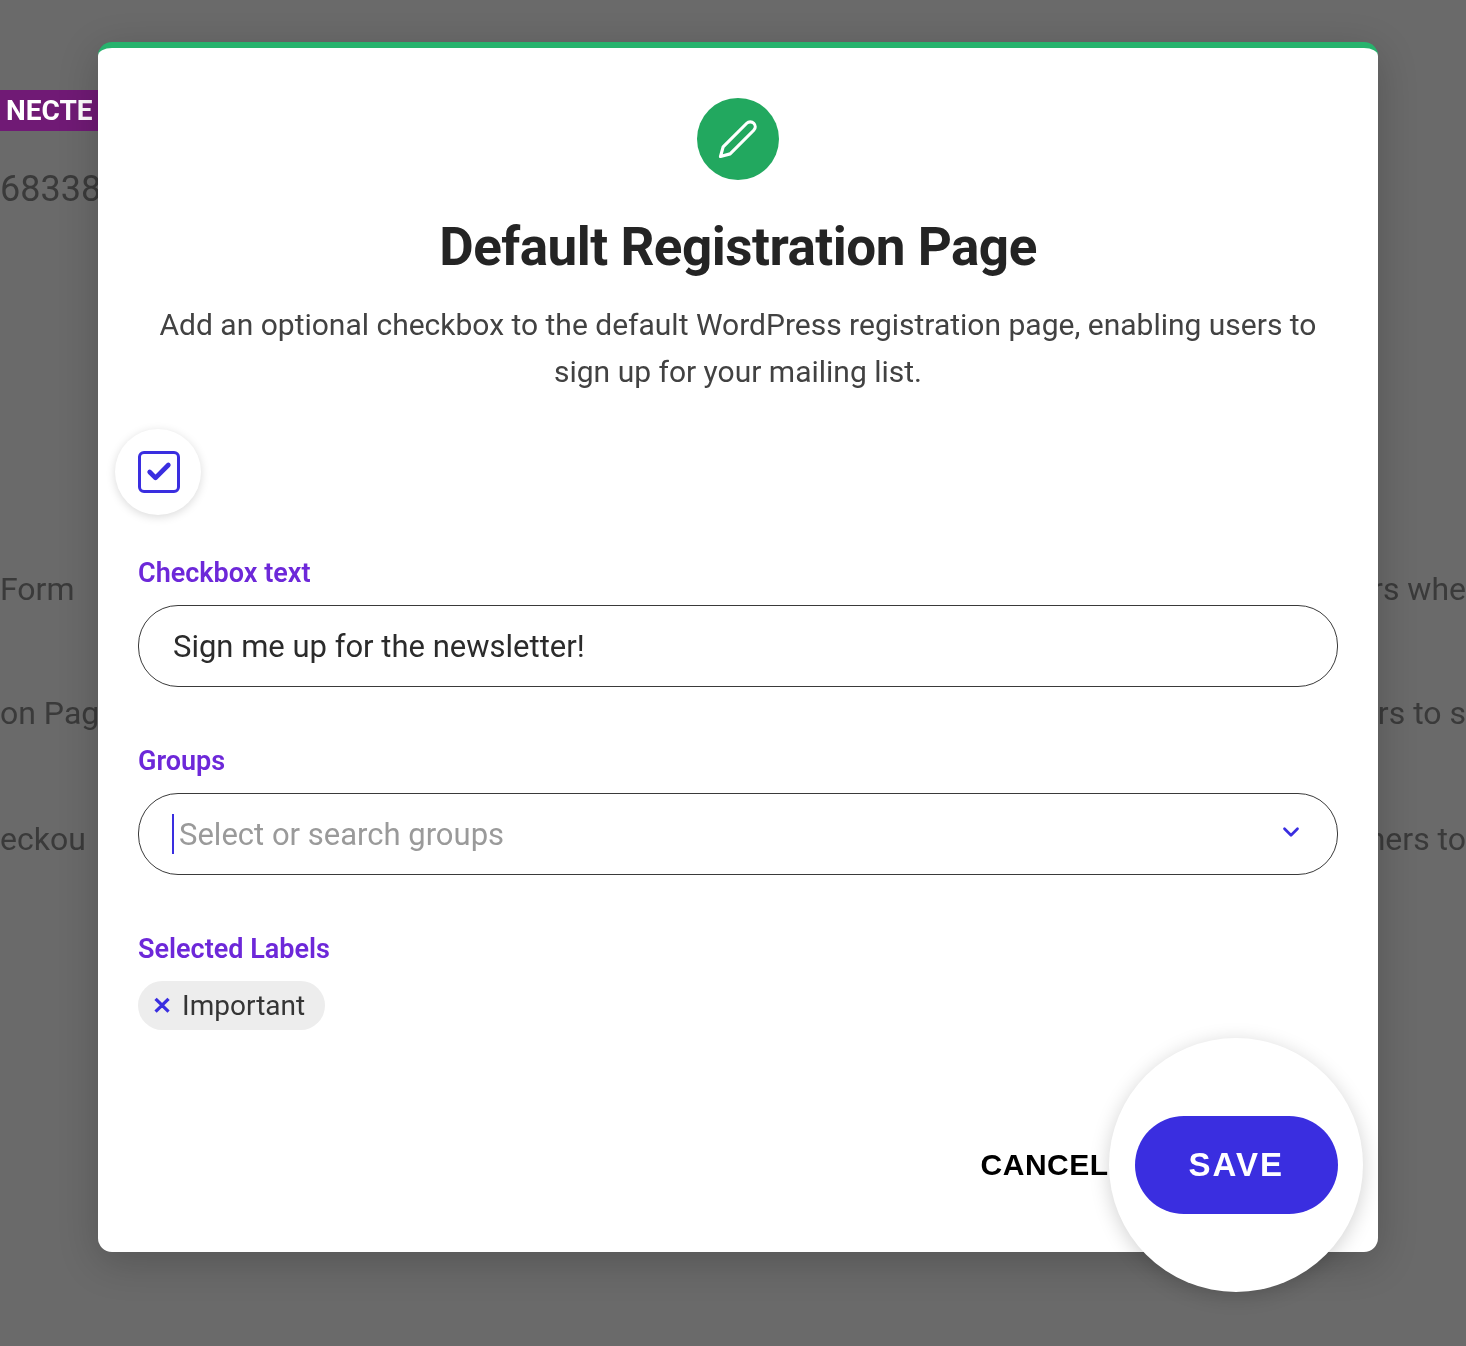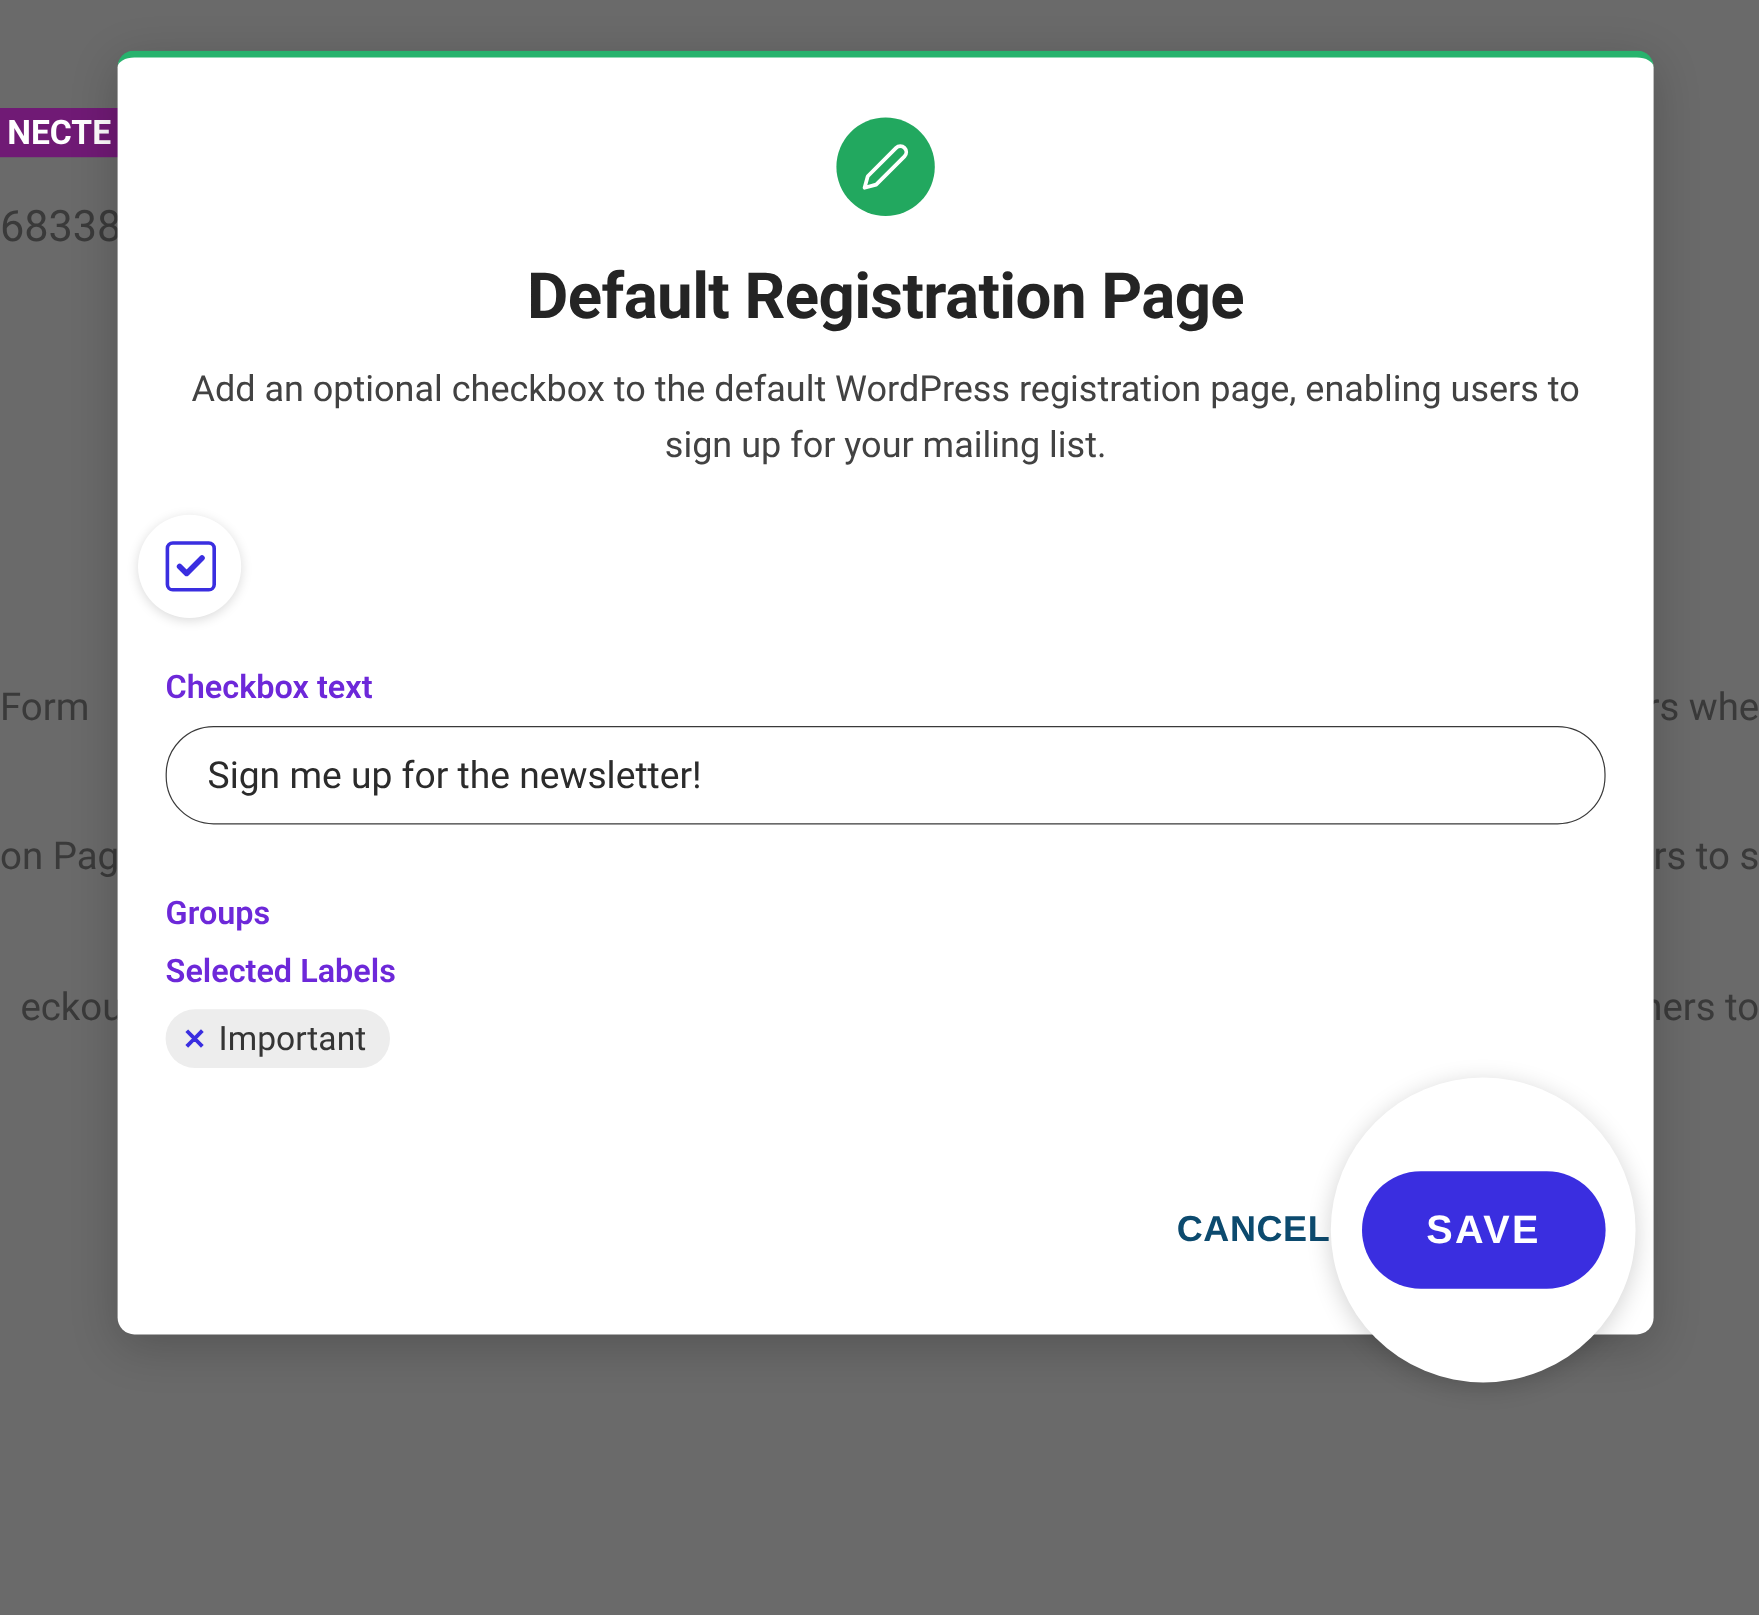--- a/index.html
+++ b/index.html
@@ -179,21 +179,21 @@
     .footer {
       display: flex;
       justify-content: flex-end;
       align-items: center;
       gap: 26px;
       margin-top: 86px;
     }
     .cancel-btn {
       font-size: 30px;
       font-weight: 800;
-      color: #0c4a6e;
+      color: #000000;
       background: none;
       border: none;
       cursor: pointer;
       letter-spacing: 0.5px;
     }
     .save-highlight {
       position: relative;
     }
     .save-circle {
       position: absolute;
@@ -221,21 +221,21 @@
       cursor: pointer;
     }
   </style>
 </head>
 <body>
 
 <div class="bg-badge">NECTE</div>
 <div class="bg-text" style="top:168px; left:0; font-size:36px;">68338C</div>
 <div class="bg-text" style="top:570px; left:0;">Form</div>
 <div class="bg-text" style="top:694px; left:0;">on Page</div>
-<div class="bg-text" style="top:820px; left:17px;">eckou</div>
+<div class="bg-text" style="top:820px; left:0;">eckou</div>
 <div class="bg-text" style="top:570px; right:0;">ors whe</div>
 <div class="bg-text" style="top:694px; right:0;">ers to s</div>
 <div class="bg-text" style="top:820px; right:0;">ners to</div>
 
 <div class="modal">
 
   <div class="icon-circle">
     <svg width="42" height="42" viewBox="0 0 24 24" fill="none" stroke="#fff" stroke-width="1.8" stroke-linecap="round" stroke-linejoin="round">
       <path d="M17 3a2.828 2.828 0 1 1 4 4L7.5 20.5 2 22l1.5-5.5L17 3z"></path>
     </svg>
@@ -250,20 +250,31 @@
       <svg width="28" height="28" viewBox="0 0 24 24" fill="none" stroke="#3a2ee0" stroke-width="4" stroke-linecap="round" stroke-linejoin="round">
         <polyline points="20 6 9 17 4 12"></polyline>
       </svg>
     </div>
   </div>
 
   <div class="field-label">Checkbox text</div>
   <input class="text-input" type="text" value="Sign me up for the newsletter!" style="">
 
   <div class="field-label">Groups</div>
+  <div class="select-wrap">
+    <div class="select-input">
+      <span class="select-cursor"></span>
+      <span style="margin-left:6px;">Select or search groups</span>
+    </div>
+    <span class="select-chevron">
+      <svg width="26" height="26" viewBox="0 0 24 24" fill="none" stroke="#3a2ee0" stroke-width="2.5" stroke-linecap="round" stroke-linejoin="round">
+        <polyline points="6 9 12 15 18 9"></polyline>
+      </svg>
+    </span>
+  </div>
 
   <div class="field-label">Selected Labels</div>
   <div class="chip-row">
     <div class="chip">
       <span class="chip-x">✕</span>
       <span>Important</span>
     </div>
   </div>
 
   <div class="footer">

